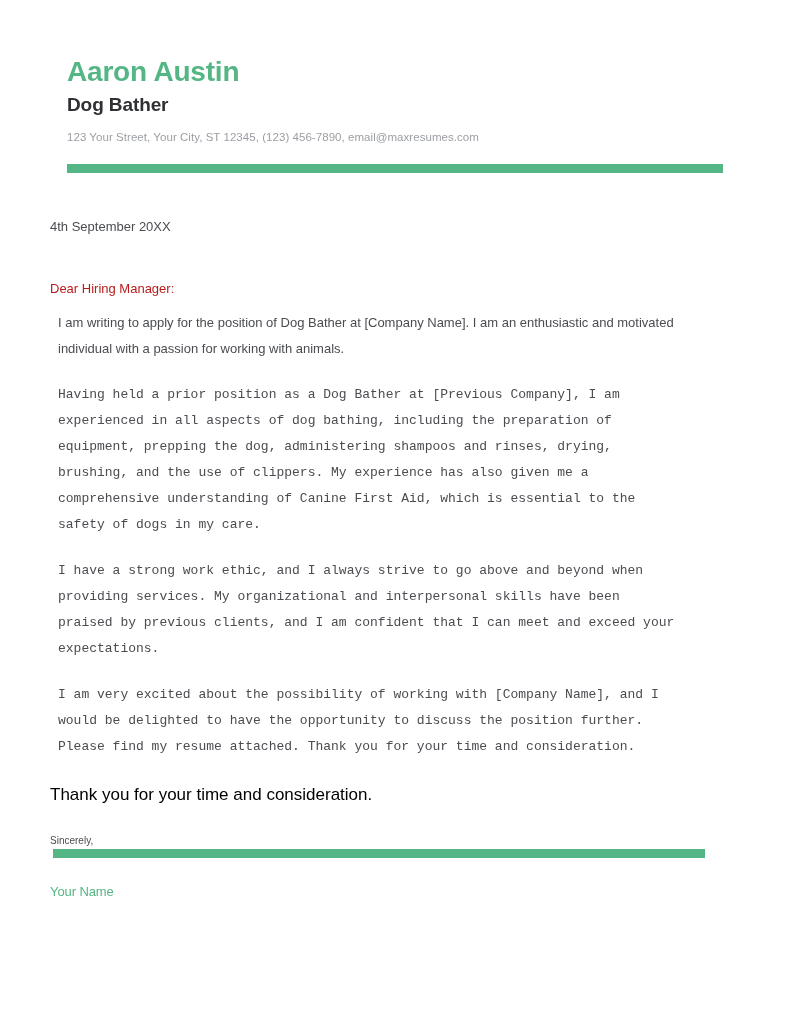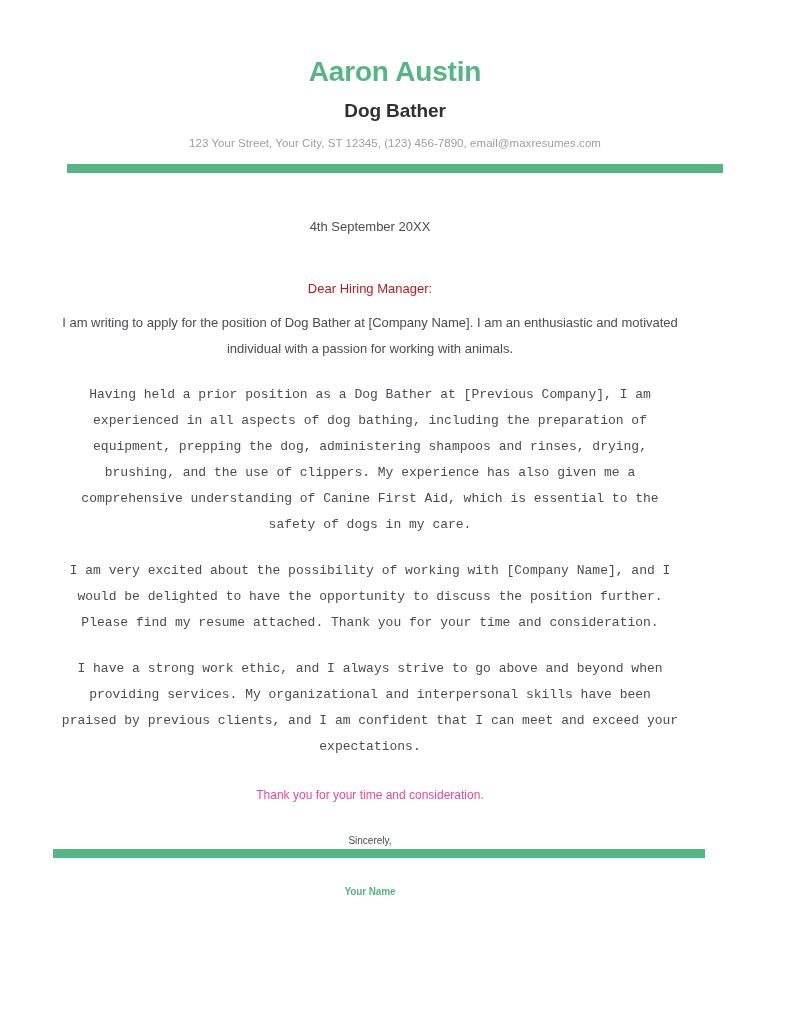--- a/index.html
+++ b/index.html
@@ -14,42 +14,41 @@
     -webkit-font-smoothing: antialiased;
     overflow: hidden;
   }
 
   .page {
     position: relative;
     width: 791px;
     height: 900px;
     background: #ffffff;
     box-sizing: border-box;
-    text-align: center;
   }
 
   
   .letter-header {
     position: absolute;
     left: 67px;
     top: 55px;
     width: 656px;
   }
 
   .candidate-name {
     margin: 0;
     font-size: 28px;
     line-height: 34px;
     font-weight: 700;
     letter-spacing: -0.2px;
     color: #54b684;
   }
 
   .candidate-title {
-    margin: 10px 0 0 0;
+    margin: 4px 0 0 0;
     font-size: 19px;
     line-height: 24px;
     font-weight: 700;
     letter-spacing: -0.1px;
     color: #2e3033;
   }
 
   .contact-line {
     margin: 12px 0 7px 0;
     font-size: 11.5px;
@@ -107,37 +106,37 @@
     color: #4a4c50;
   }
 
   .body-paragraph + .body-paragraph {
     margin-top: 20px;
     font-family: Liberation Mono, monospace;
   }
 
   .closing-thanks {
     margin: 22px 0 0 0;
-    font-size: 12px;
+    font-size: 17px;
     line-height: 26px;
-    color: #ec4899;
+    color: #000000;
   }
 
   .closing-signoff {
     margin: 20px 0 0 0;
     font-size: 10px;
     line-height: 26px;
     color: #4a4c50;
   }
 
   .signature-name {
     margin: 27px 0 0 0;
-    font-size: 10px;
+    font-size: 13px;
     line-height: 22px;
-    font-weight: 700;
+    font-weight: 400;
     letter-spacing: -0.1px;
     color: #54b684;
   }
 </style>
 </head>
 <body>
 
 <div class="page">
 
   <div class="letter-header">
@@ -151,23 +150,23 @@
   <div class="letter-body">
 
     <p class="letter-date">4th September 20XX</p>
 
     <p class="salutation">Dear Hiring Manager:</p>
 
     <p class="body-paragraph">I am writing to apply for the position of Dog Bather at [Company Name]. I am an enthusiastic and motivated individual with a passion for working with animals.</p>
 
     <p class="body-paragraph">Having held a prior position as a Dog Bather at [Previous Company], I am experienced in all aspects of dog bathing, including the preparation of equipment, prepping the dog, administering shampoos and rinses, drying, brushing, and the use of clippers. My experience has also given me a comprehensive understanding of Canine First Aid, which is essential to the safety of dogs in my care.</p>
 
+    <p class="body-paragraph">I have a strong work ethic, and I always strive to go above and beyond when providing services. My organizational and interpersonal skills have been praised by previous clients, and I am confident that I can meet and exceed your expectations.</p>
+
     <p class="body-paragraph">I am very excited about the possibility of working with [Company Name], and I would be delighted to have the opportunity to discuss the position further. Please find my resume attached. Thank you for your time and consideration.</p>
-
-    <p class="body-paragraph">I have a strong work ethic, and I always strive to go above and beyond when providing services. My organizational and interpersonal skills have been praised by previous clients, and I am confident that I can meet and exceed your expectations.</p>
 
     <p class="closing-thanks">Thank you for your time and consideration.</p>
 
     <p class="closing-signoff">Sincerely,</p>
 
     <p class="signature-name">Your Name</p>
 
   </div>
 
   <div class="rule-bottom"></div>

